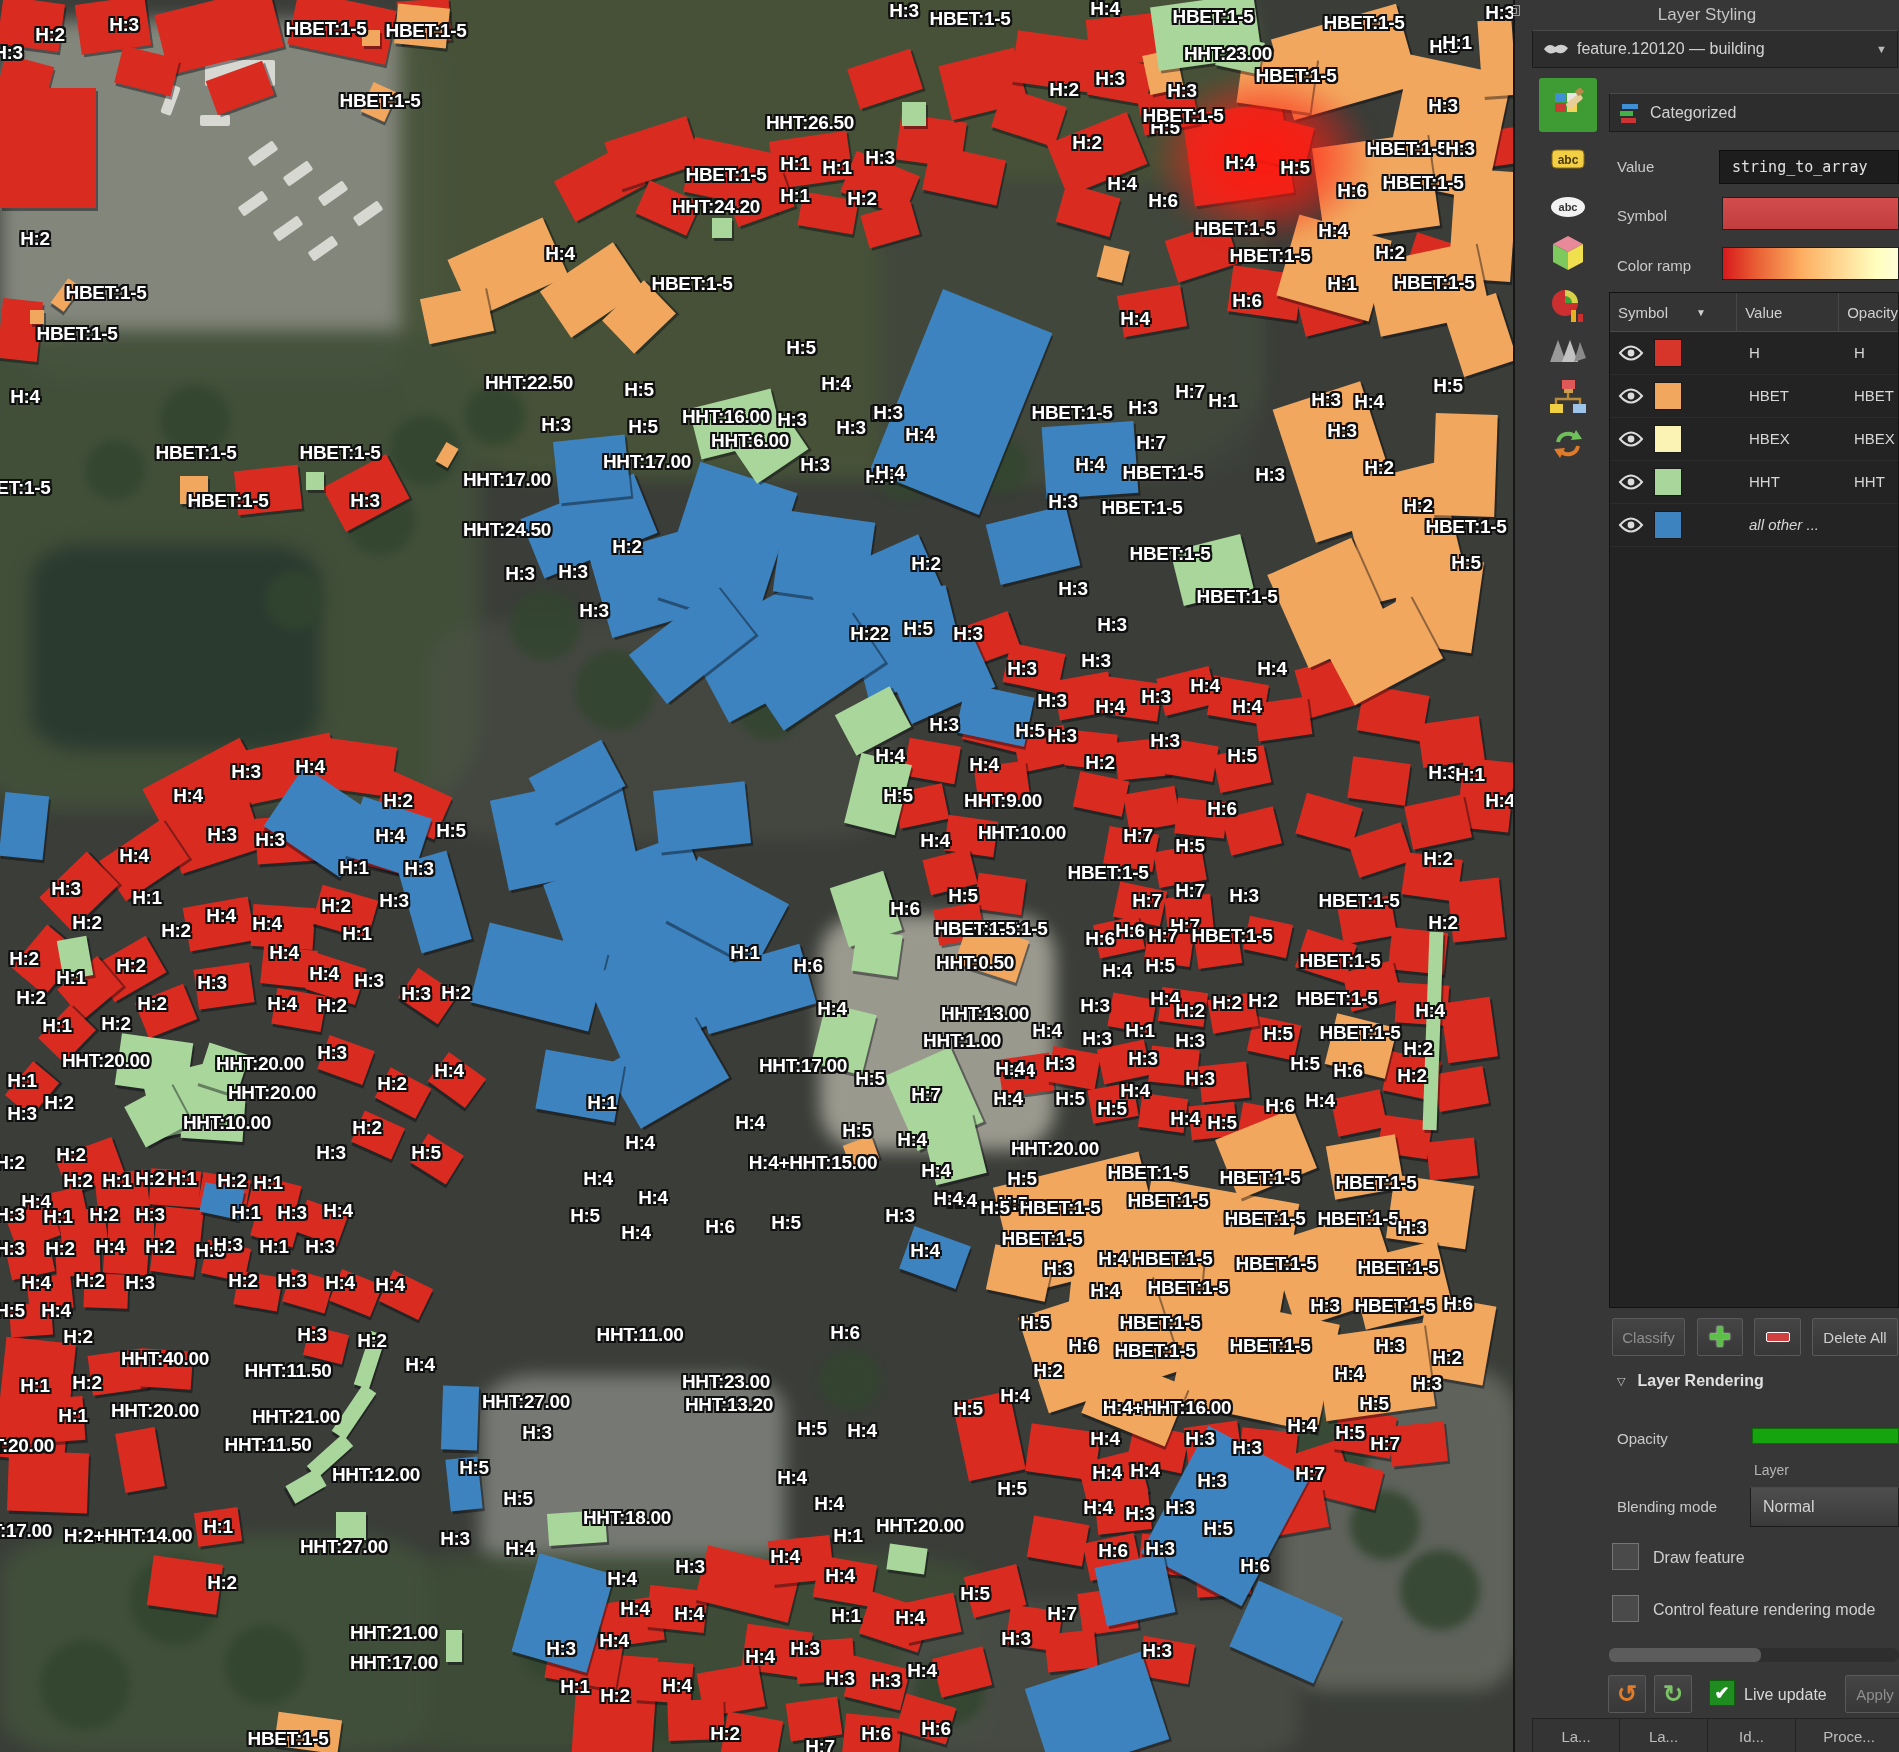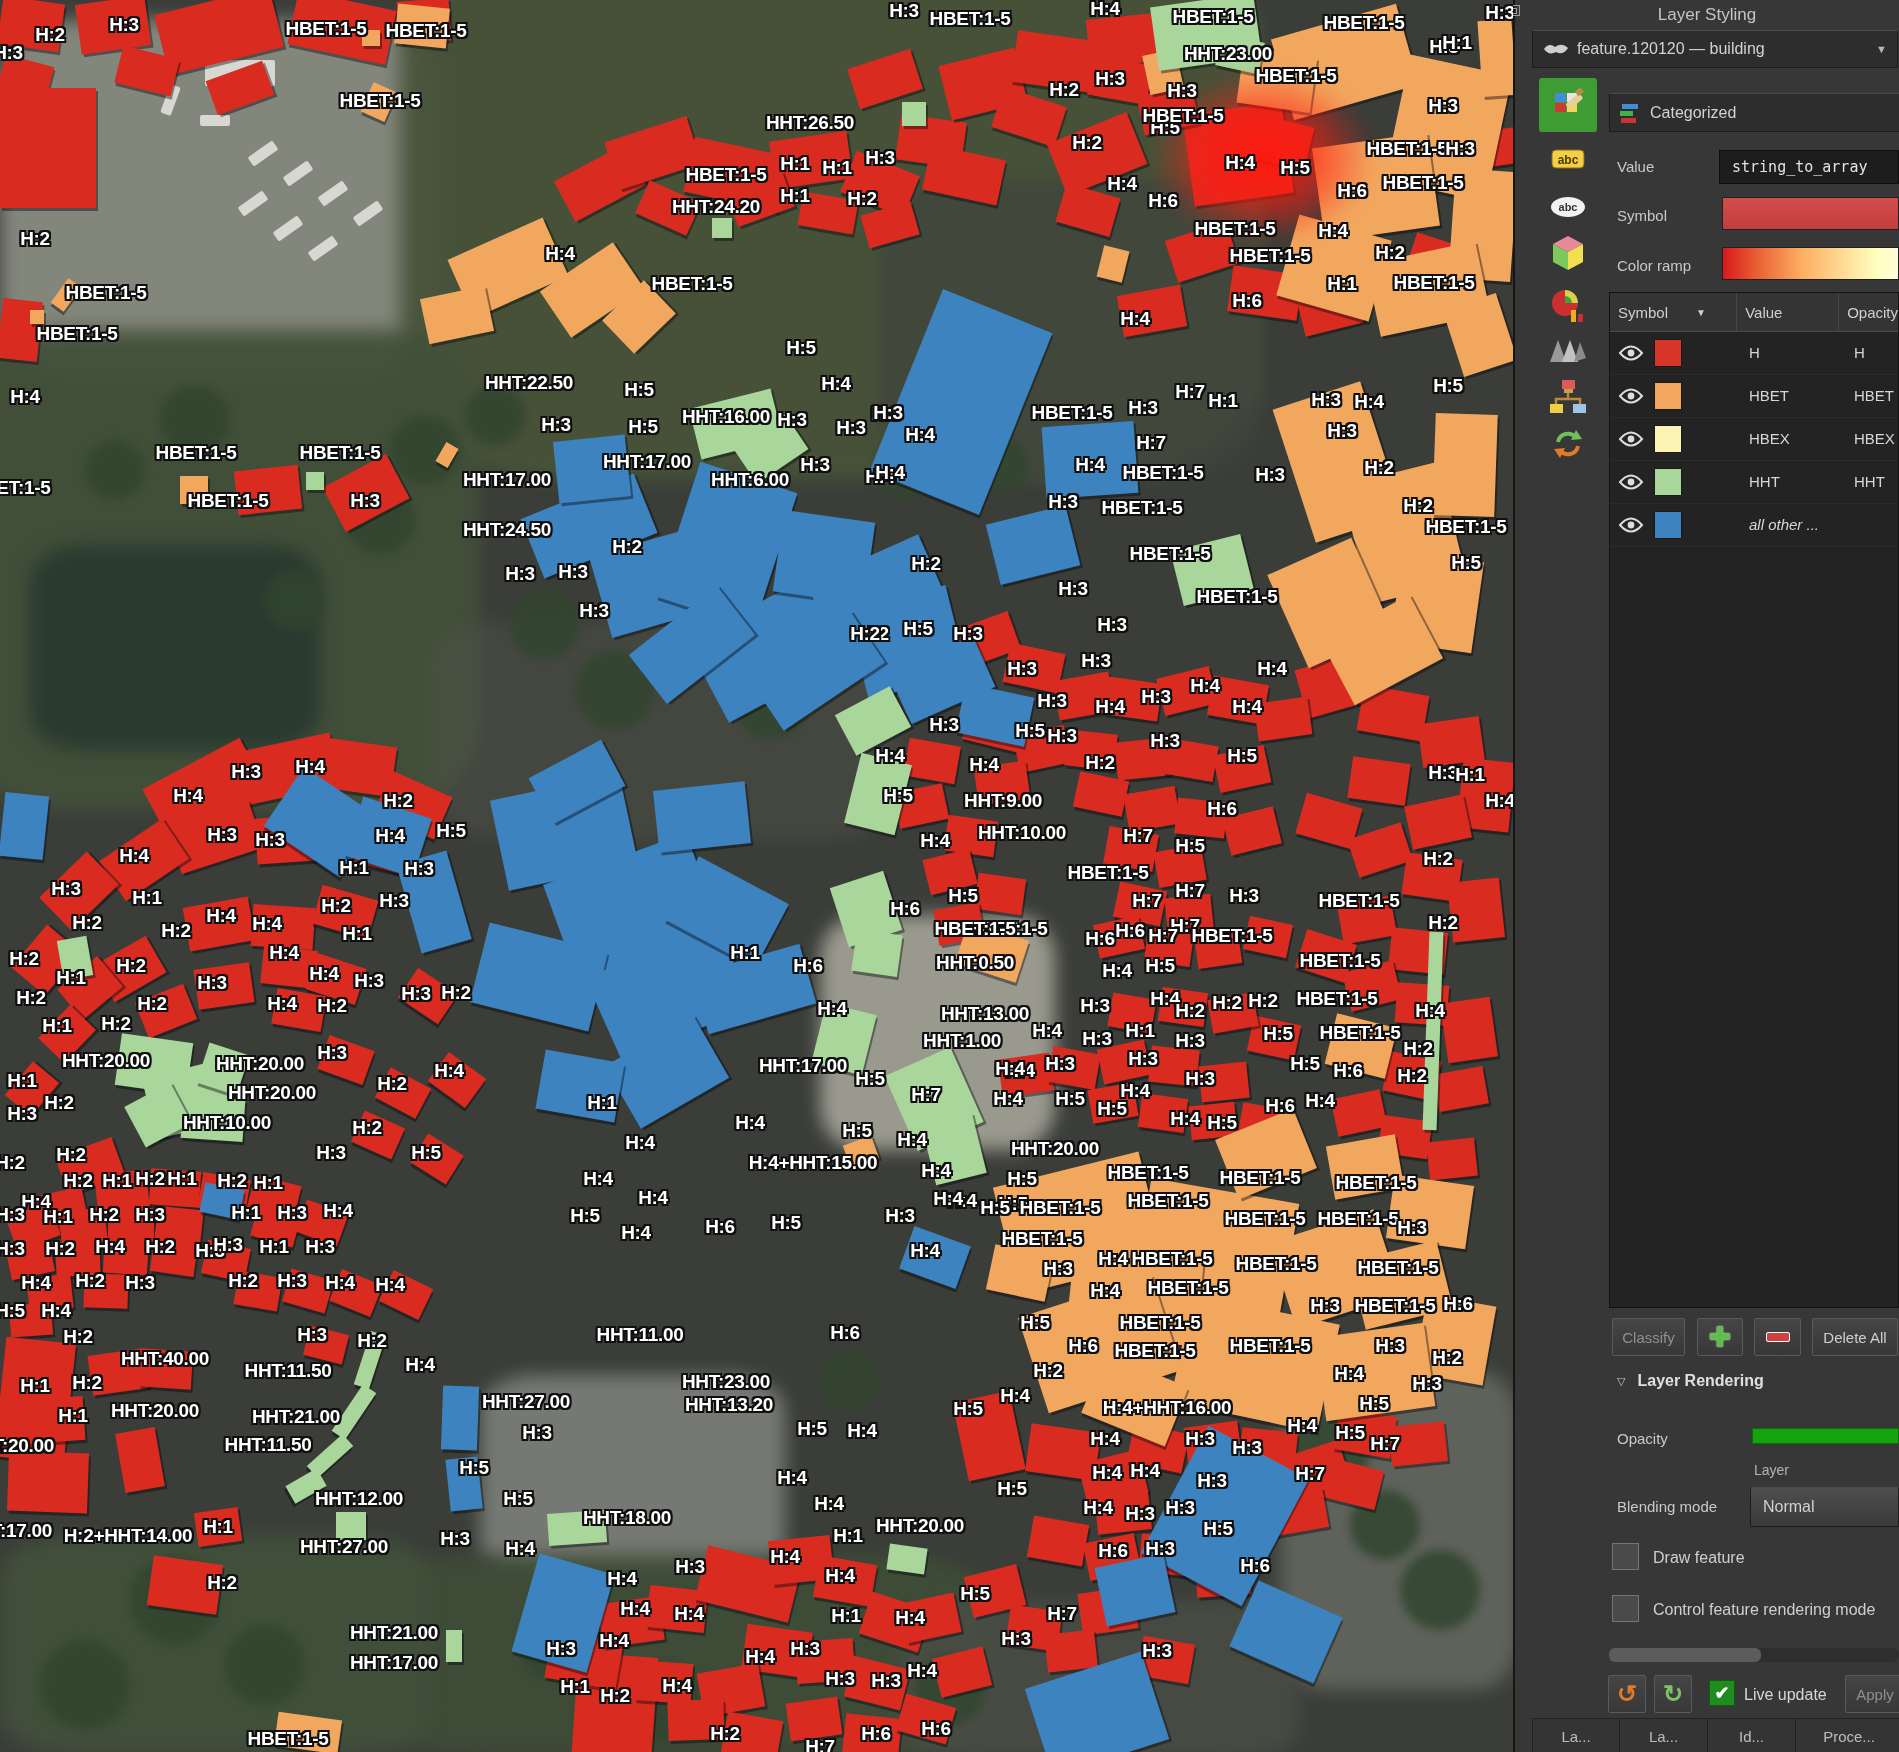--- a/index.html
+++ b/index.html
@@ -449,21 +449,21 @@
       <span class="lbl" style="left: 529px; top: 382px;">HHT:22.50</span>
       <span class="lbl" style="left: 639px; top: 389px;">H:5</span>
       <span class="lbl" style="left: 556px; top: 424px;">H:3</span>
       <span class="lbl" style="left: 643px; top: 426px;">H:5</span>
       <span class="lbl" style="left: 726px; top: 416px;">HHT:16.00</span>
       <span class="lbl" style="left: 792px; top: 419px;">H:3</span>
       <span class="lbl" style="left: 851px; top: 427px;">H:3</span>
       <span class="lbl" style="left: 886px; top: 413px;">H:3</span>
       <span class="lbl" style="left: 507px; top: 479px;">HHT:17.00</span>
       <span class="lbl" style="left: 647px; top: 461px;">HHT:17.00</span>
-      <span class="lbl" style="left: 750px; top: 479px;">HHT:6.00</span>
+      <span class="lbl" style="left: 750px; top: 440px;">HHT:6.00</span>
       <span class="lbl" style="left: 815px; top: 464px;">H:3</span>
       <span class="lbl" style="left: 880px; top: 476px;">H:4</span>
       <span class="lbl" style="left: 507px; top: 529px;">HHT:24.50</span>
       <span class="lbl" style="left: 627px; top: 546px;">H:2</span>
       <span class="lbl" style="left: 520px; top: 573px;">H:3</span>
       <span class="lbl" style="left: 573px; top: 571px;">H:3</span>
       <span class="lbl" style="left: 594px; top: 610px;">H:3</span>
       <span class="lbl" style="left: 874px; top: 633px;">H:2</span>
       <span class="lbl" style="left: 918px; top: 628px;">H:5</span>
       <span class="lbl" style="left: 968px; top: 633px;">H:3</span>
@@ -676,21 +676,21 @@
       <span class="lbl" style="left: 78px; top: 1336px;">H:2</span>
       <span class="lbl" style="left: 35px; top: 1385px;">H:1</span>
       <span class="lbl" style="left: 87px; top: 1382px;">H:2</span>
       <span class="lbl" style="left: 73px; top: 1415px;">H:1</span>
       <span class="lbl" style="left: 10px; top: 1445px;">HHT:20.00</span>
       <span class="lbl" style="left: 165px; top: 1358px;">HHT:40.00</span>
       <span class="lbl" style="left: 288px; top: 1370px;">HHT:11.50</span>
       <span class="lbl" style="left: 155px; top: 1410px;">HHT:20.00</span>
       <span class="lbl" style="left: 296px; top: 1416px;">HHT:21.00</span>
       <span class="lbl" style="left: 268px; top: 1444px;">HHT:11.50</span>
-      <span class="lbl" style="left: 359px; top: 1474px; margin-top: 24px;">HHT:12.00</span>
+      <span class="lbl" style="left: 376px; top: 1474px;">HHT:12.00</span>
       <span class="lbl" style="left: 128px; top: 1535px;">H:2+HHT:14.00</span>
       <span class="lbl" style="left: 218px; top: 1526px;">H:1</span>
       <span class="lbl" style="left: 344px; top: 1546px;">HHT:27.00</span>
       <span class="lbl" style="left: 222px; top: 1582px;">H:2</span>
       <span class="lbl" style="left: 394px; top: 1632px;">HHT:21.00</span>
       <span class="lbl" style="left: 394px; top: 1662px;">HHT:17.00</span>
       <span class="lbl" style="left: 288px; top: 1738px;">HBET:1-5</span>
       <span class="lbl" style="left: 312px; top: 1334px;">H:3</span>
       <span class="lbl" style="left: 372px; top: 1340px;">H:2</span>
       <span class="lbl" style="left: 420px; top: 1364px;">H:4</span>

